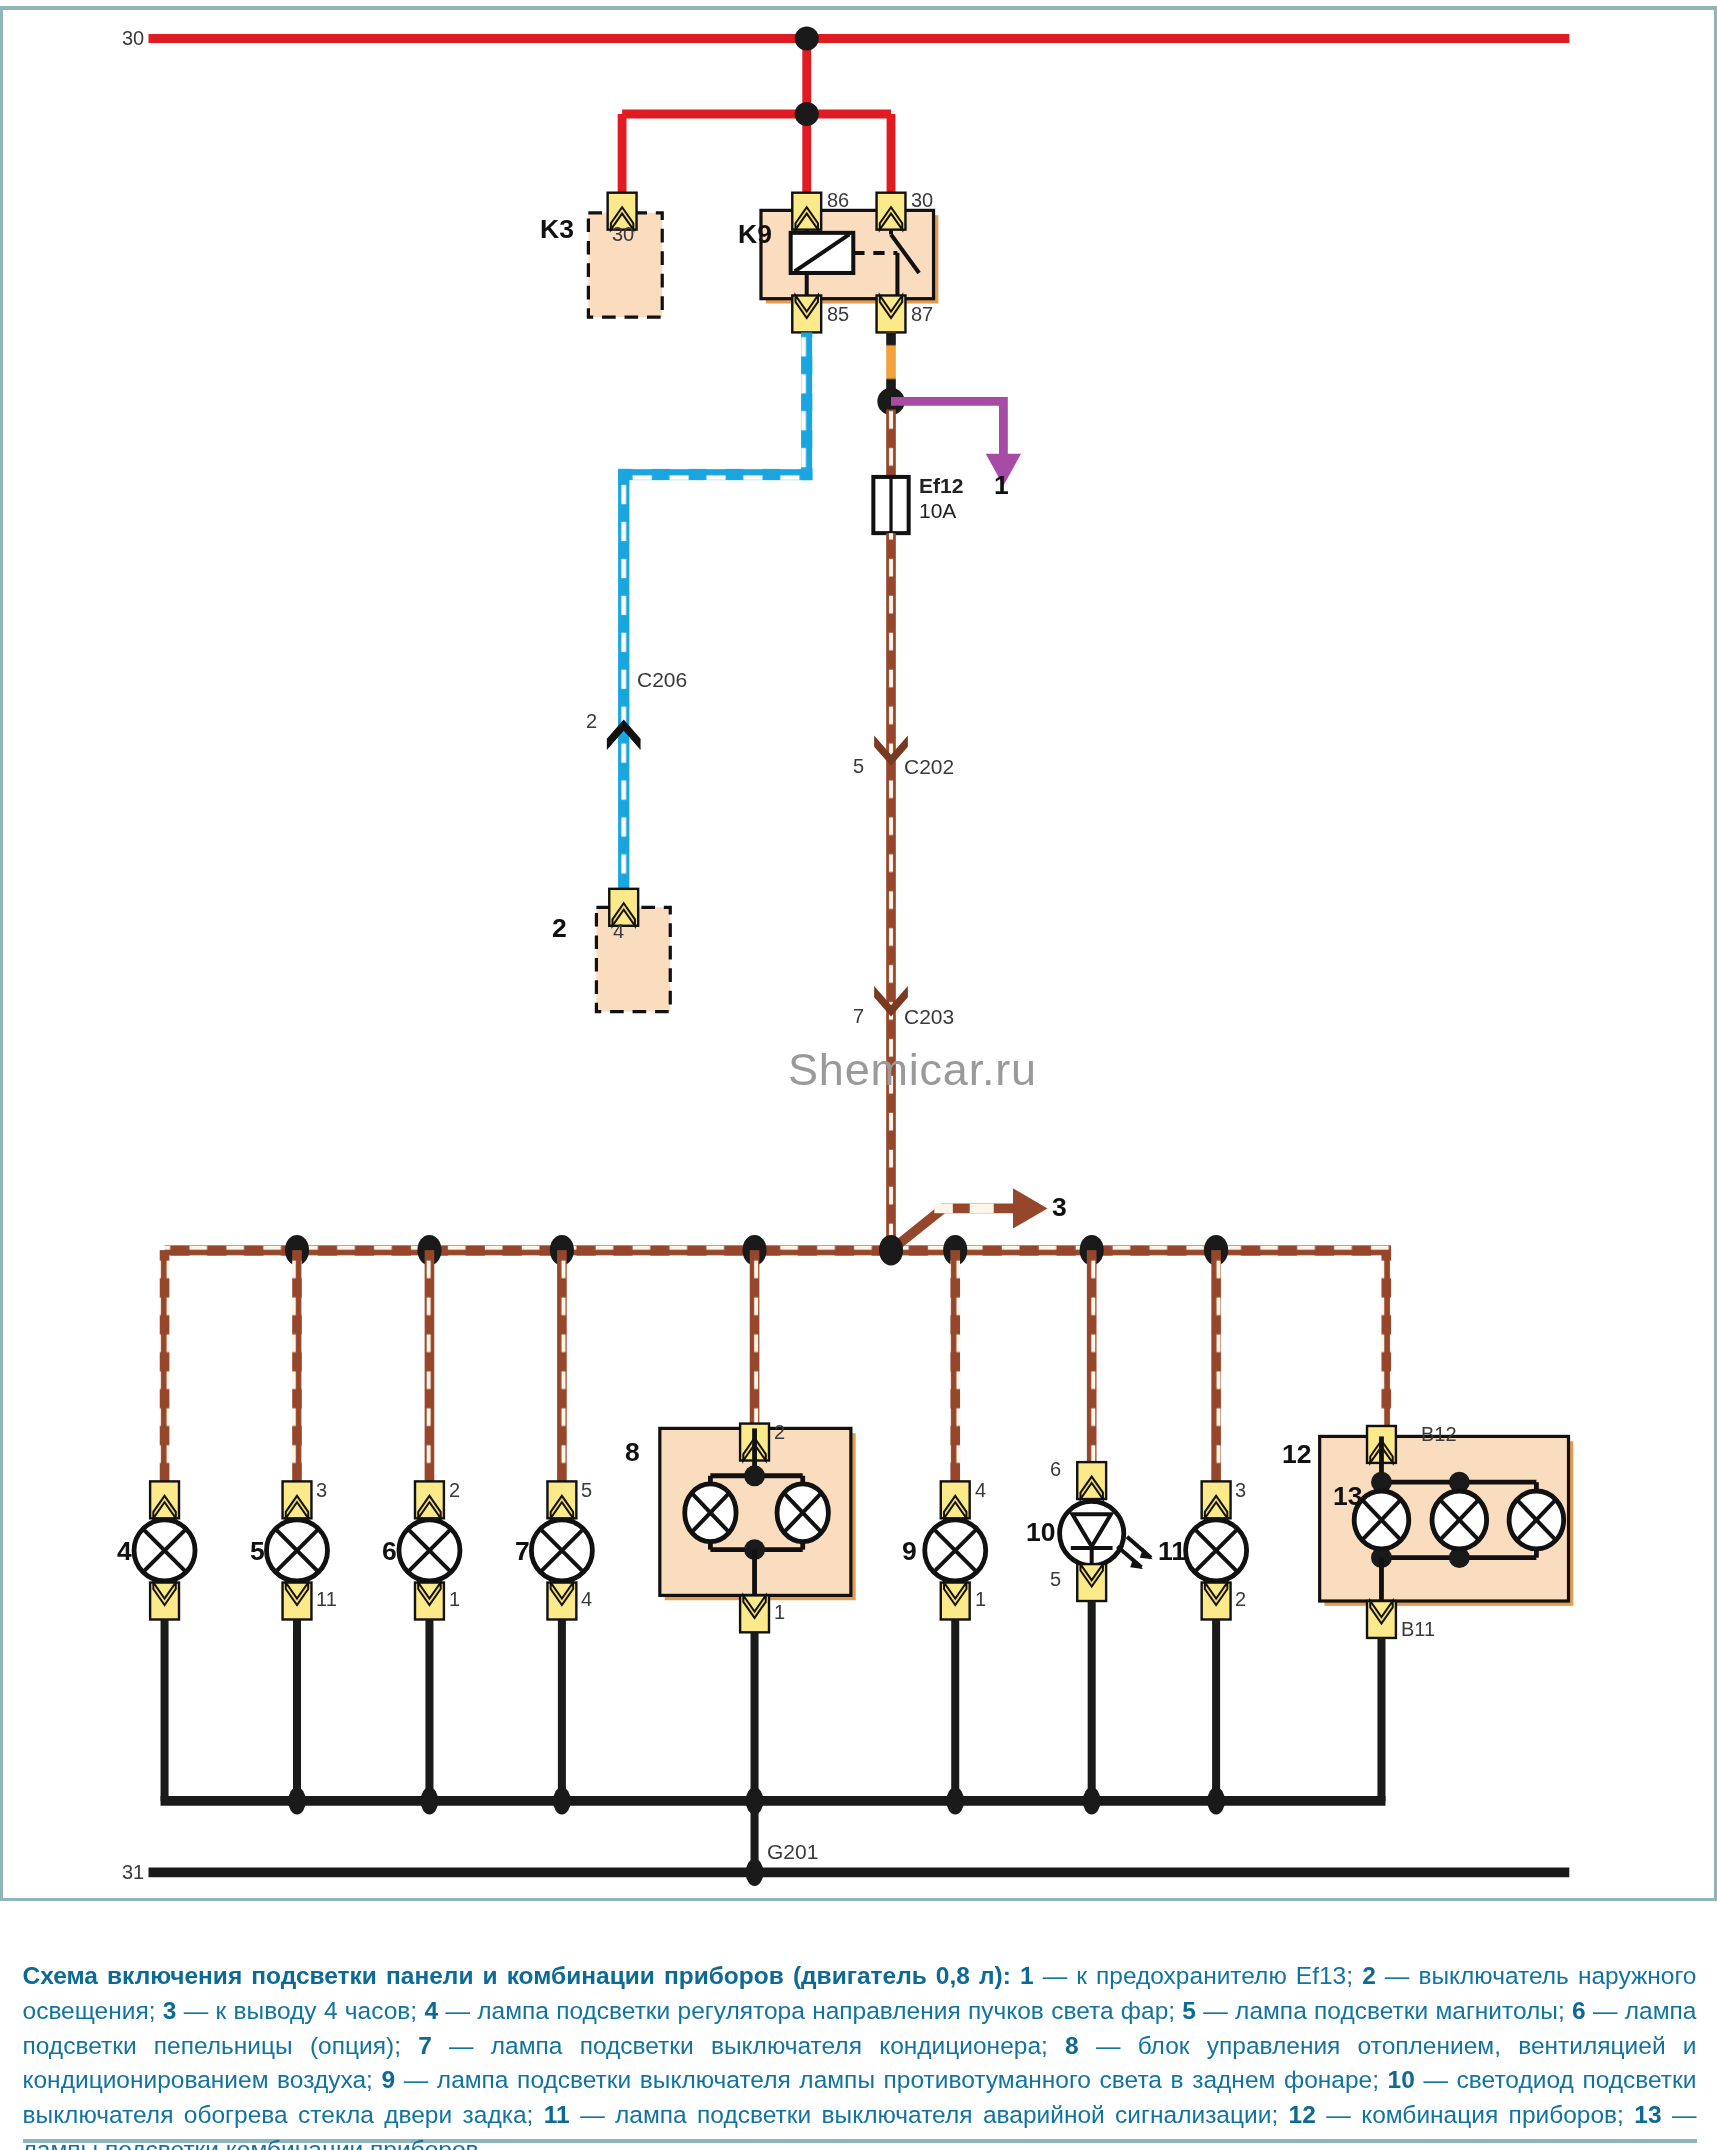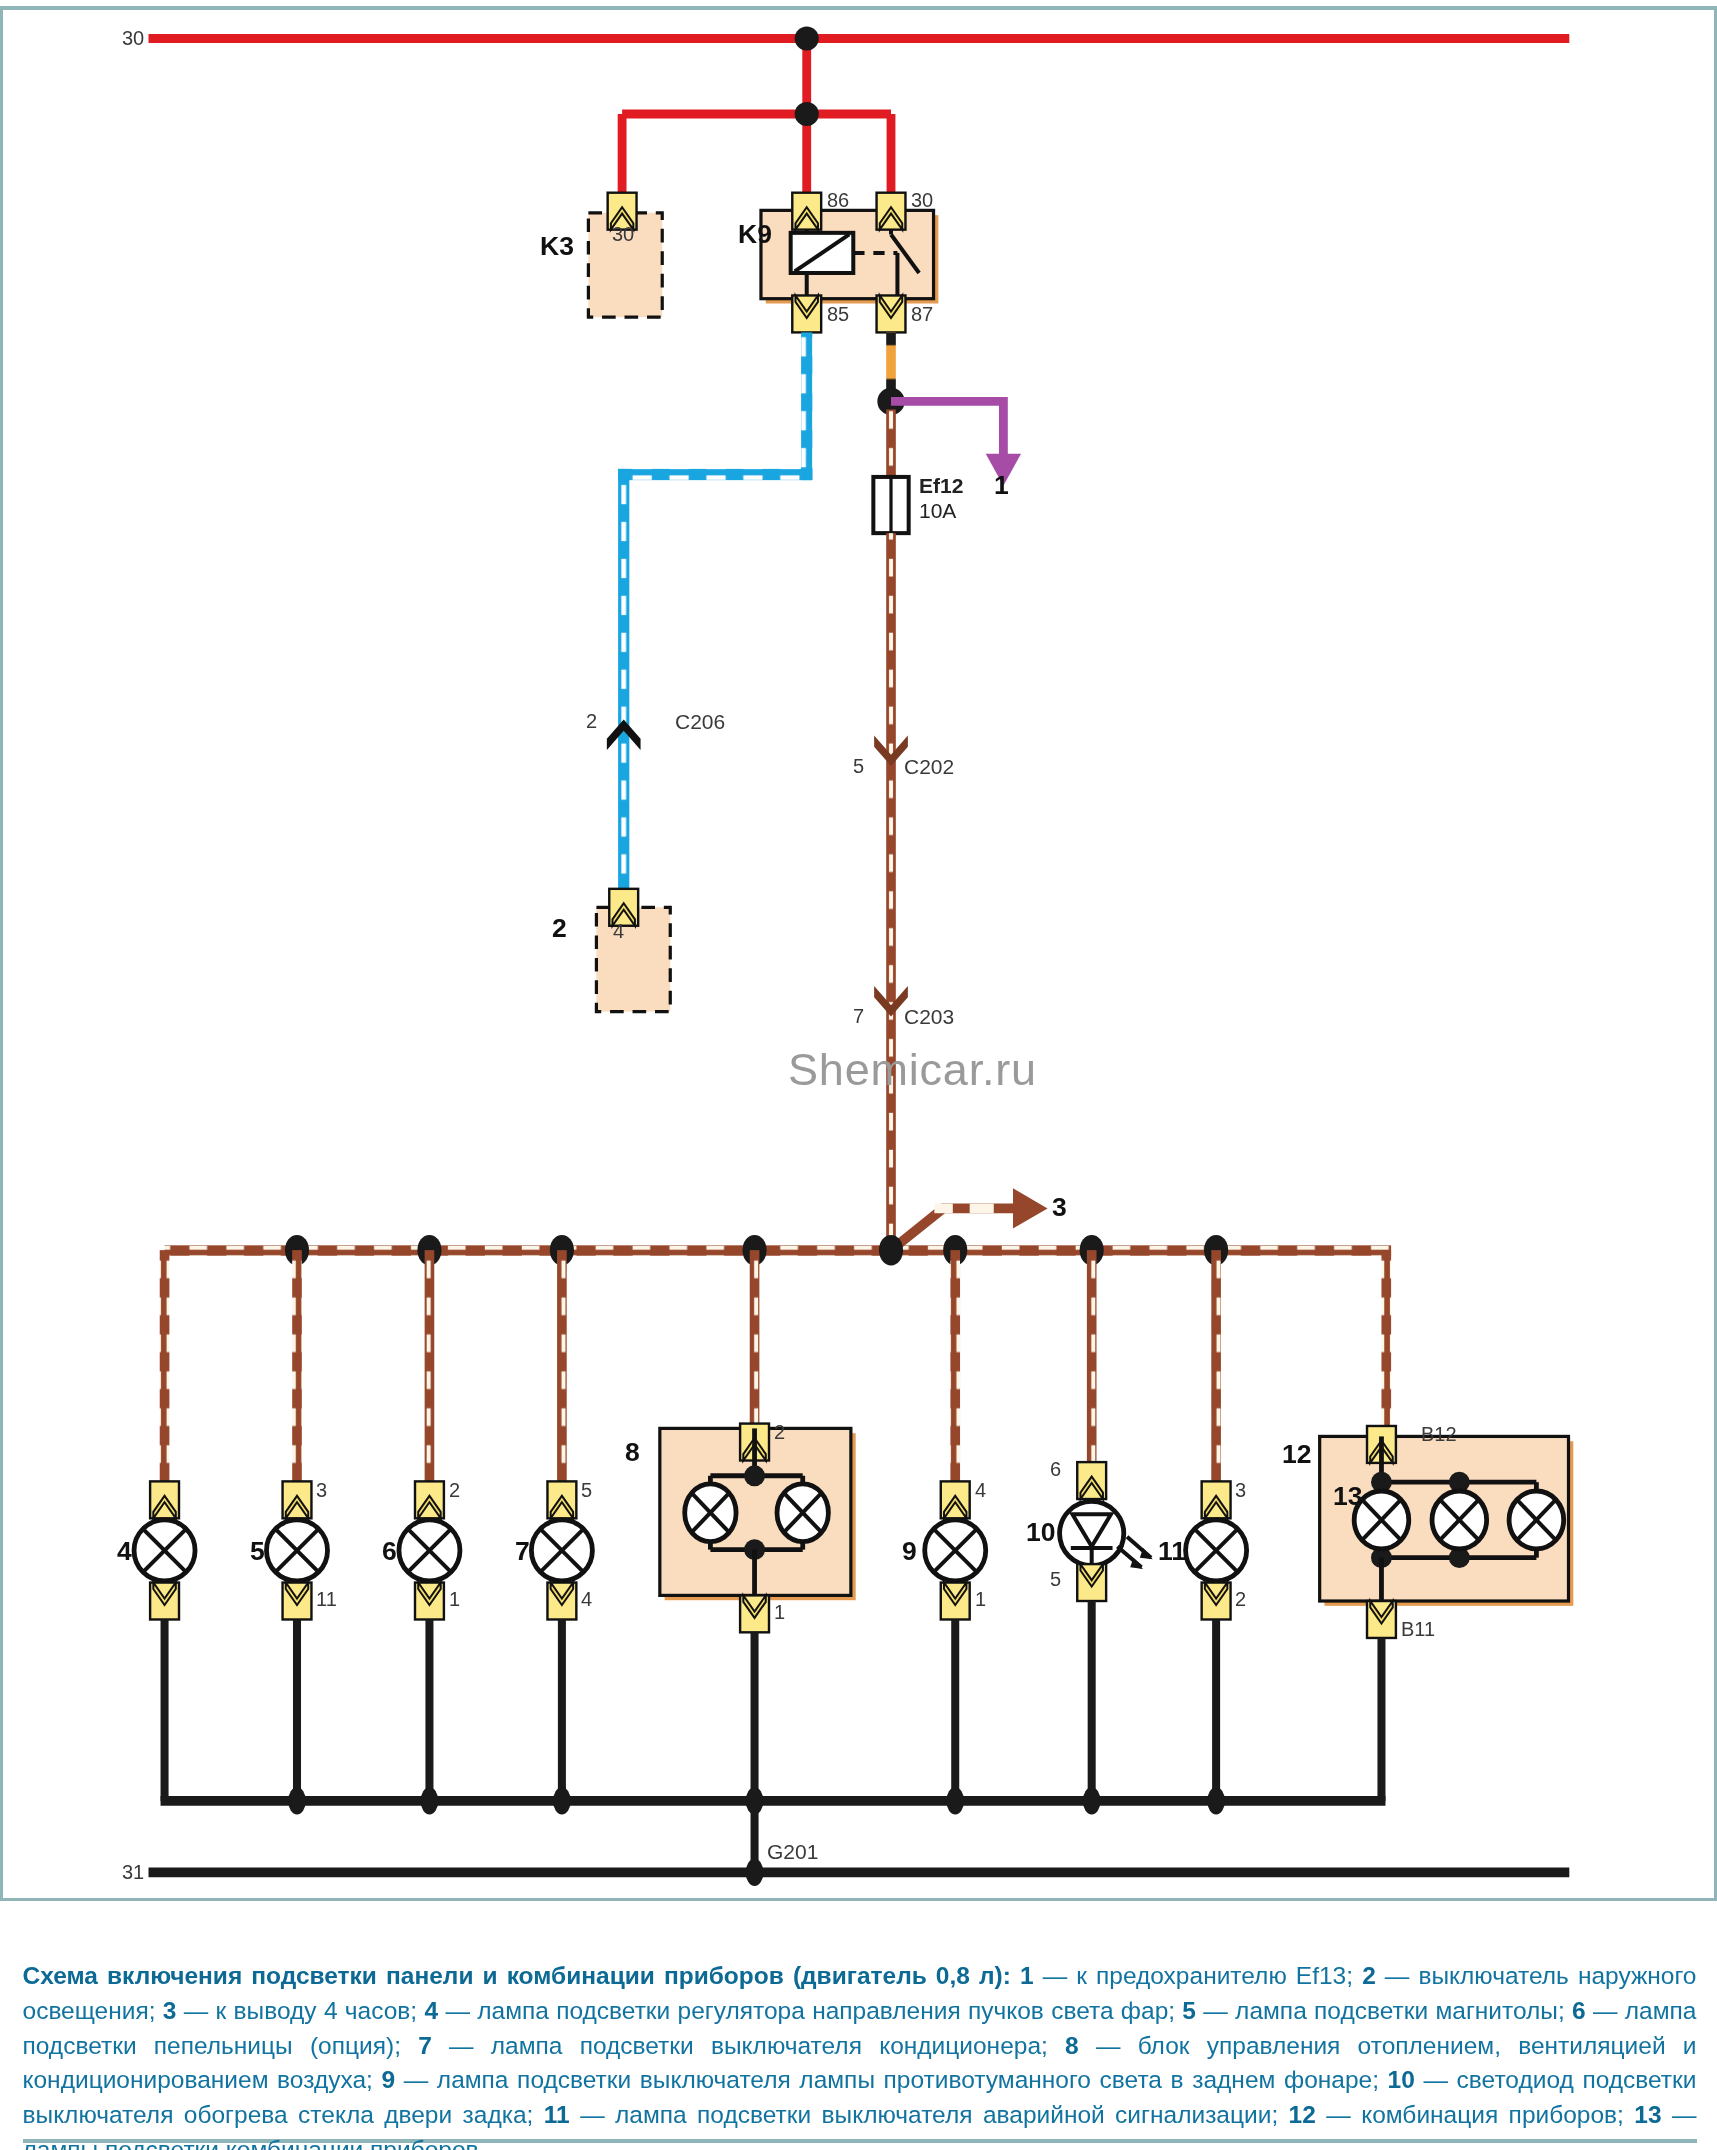--- a/index.html
+++ b/index.html
@@ -282,37 +282,37 @@
     <line x1="940" y1="2243" x2="940" y2="2332" stroke="#1a1a1a" stroke-width="10"></line>
 
     <line x1="185" y1="2332" x2="1955" y2="2332" stroke="#1a1a1a" stroke-width="12"></line>
     <ellipse cx="940" cy="2332" rx="11" ry="17" fill="#1a1a1a"></ellipse>
   </svg>
 
   <div class="lbl rail-lbl" style="left:122px;top:27px;">30</div>
   <div class="lbl rail-lbl" style="left:122px;top:1861px;">31</div>
   <div class="lbl conn-lbl" style="left:767px;top:1840px;">G201</div>
 
-  <div class="lbl bold-num" style="left:540px;top:231px;">K3</div>
+  <div class="lbl bold-num" style="left:540px;top:214px;">K3</div>
   <div class="lbl pin-num" style="left:612px;top:223px;">30</div>
 
   <div class="lbl bold-num" style="left:710px;top:219px;margin-left:28px;">K9</div>
   <div class="lbl pin-num" style="left:827px;top:189px;">86</div>
   <div class="lbl pin-num" style="left:911px;top:189px;">30</div>
   <div class="lbl pin-num" style="left:827px;top:303px;">85</div>
   <div class="lbl pin-num" style="left:911px;top:303px;">87</div>
 
   <div class="lbl fuse-lbl" style="left:919px;top:474px;font-weight:bold;">Ef12</div>
   <div class="lbl fuse-lbl" style="left:919px;top:499px;">10A</div>
 
   <div class="lbl bold-num" style="left:994px;top:470px;">1</div>
   <div class="lbl bold-num" style="left:1052px;top:1192px;">3</div>
 
   <div class="lbl pin-num" style="left:586px;top:710px;">2</div>
-  <div class="lbl conn-lbl" style="left:637px;top:710px;margin-left:38px;">C206</div>
+  <div class="lbl conn-lbl" style="left:637px;top:668px;">C206</div>
   <div class="lbl pin-num" style="left:853px;top:755px;">5</div>
   <div class="lbl conn-lbl" style="left:904px;top:755px;">C202</div>
   <div class="lbl pin-num" style="left:853px;top:1005px;">7</div>
   <div class="lbl conn-lbl" style="left:904px;top:1005px;">C203</div>
 
   <div class="lbl bold-num" style="left:552px;top:913px;">2</div>
   <div class="lbl pin-num" style="left:613px;top:920px;">4</div>
 
   <div class="lbl bold-num" style="left:117px;top:1536px;">4</div>
   <div class="lbl bold-num" style="left:250px;top:1536px;">5</div>

